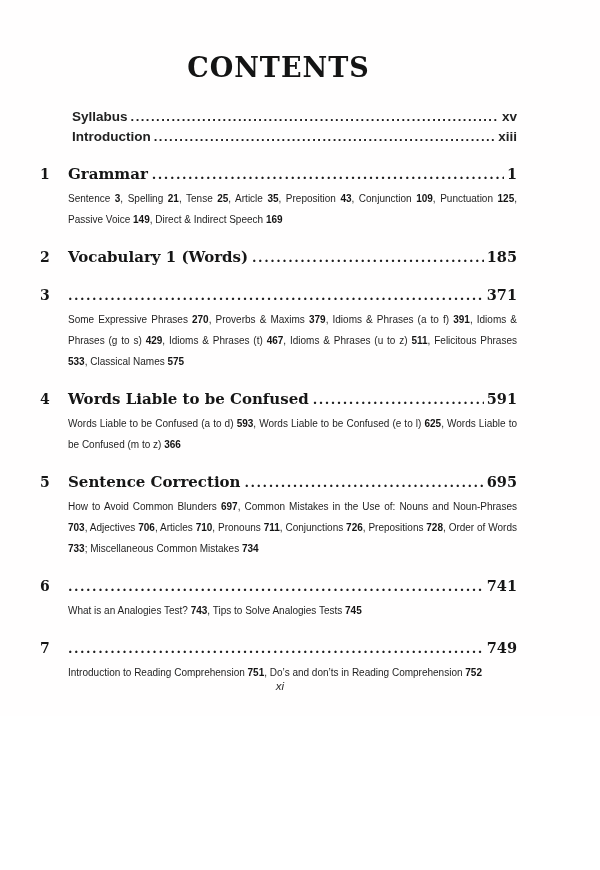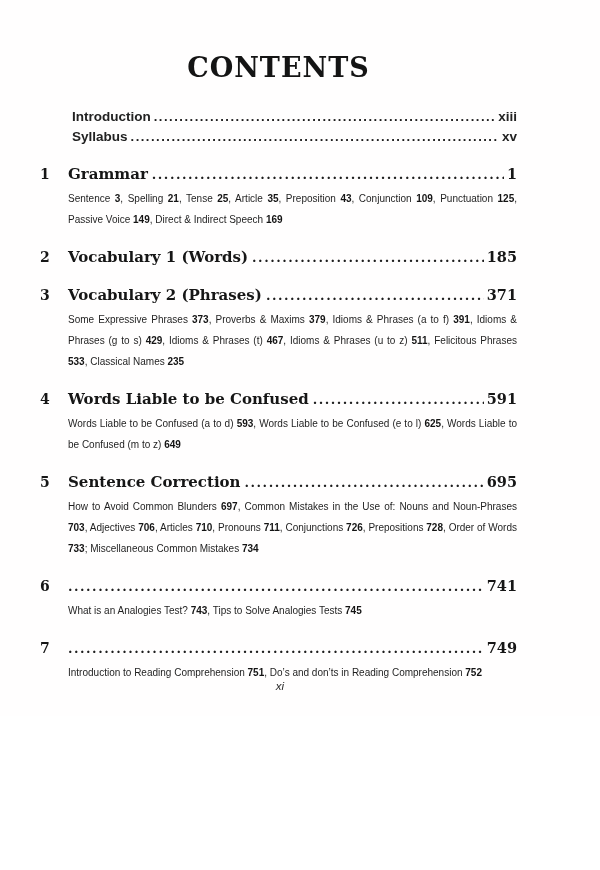--- a/index.html
+++ b/index.html
@@ -82,29 +82,29 @@
   }
 </style>
 </head>
 <body>
 
 <div class="page">
   <h1 class="title">CONTENTS</h1>
 
   <div class="front-matter">
   <div class="fm-row">
+    <span class="fm-label">Syllabus</span>
+    <span class="dots"></span>
+    <span class="fm-page">xv</span>
+  </div>
+
+  <div class="fm-row">
     <span class="fm-label">Introduction</span>
     <span class="dots"></span>
     <span class="fm-page">xiii</span>
-  </div>
-
-  <div class="fm-row">
-    <span class="fm-label">Syllabus</span>
-    <span class="dots"></span>
-    <span class="fm-page">xv</span>
   </div>
 </div>
 
   <div class="chapters">
   <div class="chapter">
     <div class="ch-head">
       <span class="ch-num">1</span>
       <span class="ch-title">Grammar</span>
       <span class="dots"></span>
       <span class="ch-page">1</span>
@@ -117,35 +117,34 @@
       <span class="ch-num">2</span>
       <span class="ch-title">Vocabulary 1 (Words)</span>
       <span class="dots"></span>
       <span class="ch-page">185</span>
     </div>
   </div>
 
   <div class="chapter">
     <div class="ch-head">
       <span class="ch-num">3</span>
-      <span class="ch-title">Vocabulary 2 (Phrases)</span>
       <span class="dots"></span>
       <span class="ch-page">371</span>
     </div>
-    <p class="ch-desc">Some Expressive Phrases <b>373</b>, Proverbs &amp; Maxims <b>379</b>, Idioms &amp; Phrases (a to f) <b>391</b>, Idioms &amp; Phrases (g to s) <b>429</b>, Idioms &amp; Phrases (t) <b>467</b>, Idioms &amp; Phrases (u to z) <b>511</b>, Felicitous Phrases <b>533</b>, Classical Names <b>235</b></p>
+    <p class="ch-desc">Some Expressive Phrases <b>270</b>, Proverbs &amp; Maxims <b>379</b>, Idioms &amp; Phrases (a to f) <b>391</b>, Idioms &amp; Phrases (g to s) <b>429</b>, Idioms &amp; Phrases (t) <b>467</b>, Idioms &amp; Phrases (u to z) <b>511</b>, Felicitous Phrases <b>533</b>, Classical Names <b>575</b></p>
   </div>
 
   <div class="chapter">
     <div class="ch-head">
       <span class="ch-num">4</span>
       <span class="ch-title">Words Liable to be Confused</span>
       <span class="dots"></span>
       <span class="ch-page">591</span>
     </div>
-    <p class="ch-desc">Words Liable to be Confused (a to d) <b>593</b>, Words Liable to be Confused (e to l) <b>625</b>, Words Liable to be Confused (m to z) <b>649</b></p>
+    <p class="ch-desc">Words Liable to be Confused (a to d) <b>593</b>, Words Liable to be Confused (e to l) <b>625</b>, Words Liable to be Confused (m to z) <b>366</b></p>
   </div>
 
   <div class="chapter">
     <div class="ch-head">
       <span class="ch-num">5</span>
       <span class="ch-title">Sentence Correction</span>
       <span class="dots"></span>
       <span class="ch-page">695</span>
     </div>
     <p class="ch-desc">How to Avoid Common Blunders <b>697</b>, Common Mistakes in the Use of: Nouns and Noun-Phrases <b>703</b>, Adjectives <b>706</b>, Articles <b>710</b>, Pronouns <b>711</b>, Conjunctions <b>726</b>, Prepositions <b>728</b>, Order of Words <b>733</b>; Miscellaneous Common Mistakes <b>734</b></p>

